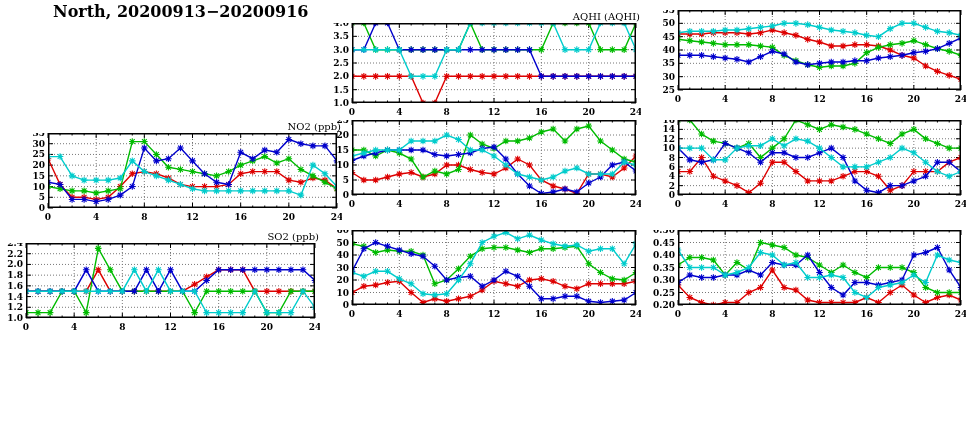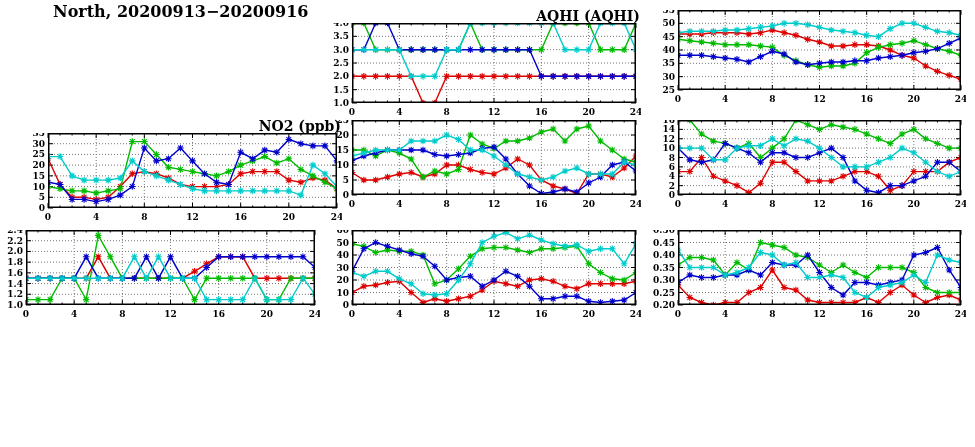--- a/index.html
+++ b/index.html
@@ -1,20 +1,20 @@
 <!DOCTYPE html>
 <html><head>
 <meta charset="utf-8">
 <style>
   html,body{margin:0;padding:0;background:#ffffff;}
   .page{position:relative;width:975px;height:447px;background:#fff;overflow:hidden;
         font-family:"DejaVu Serif",serif;}
   .page-title{position:absolute;left:5px;top:2px;font-size:16px;font-weight:bold;color:#000;margin-left:48px;}
   .chart{position:absolute;}
-  .chart-title{height:13px;font-size:14px;font-weight:bold;color:#000;text-align:right;
+  .chart-title{height:13px;font-size:10px;font-weight:normal;color:#000;text-align:right;
                padding-right:2px;line-height:13px;}
   svg{display:block;}
   svg text{font-family:"DejaVu Serif",serif;font-weight:bold;fill:#000;}
 </style>
 </head>
 <body>
 
 <div class="page">
   <div class="page-title">North, 20200913−20200916</div>
 
@@ -1104,20 +1104,21 @@
           <path d="M273.625 38.8875V45.4875M270.325 42.1875H276.925M271.225 39.7875L276.025 44.5875M271.225 44.5875L276.025 39.7875" stroke-width="1.1"></path>
           <path d="M285.41666666666663 48.2625V54.8625M282.1166666666666 51.5625H288.71666666666664M283.01666666666665 49.1625L287.8166666666666 53.9625M283.01666666666665 53.9625L287.8166666666666 49.1625" stroke-width="1.1"></path>
           <path d="M297.20833333333337 52.95V59.55M293.90833333333336 56.25H300.5083333333334M294.8083333333334 53.85L299.60833333333335 58.65M294.8083333333334 58.65L299.60833333333335 53.85" stroke-width="1.1"></path>
           <path d="M309 48.2625V54.8625M305.7 51.5625H312.3M306.6 49.1625L311.4 53.9625M306.6 53.9625L311.4 49.1625" stroke-width="1.1"></path>
         </g>
         <rect x="26.75" y="0.75" width="281.5" height="73.5" fill="none" stroke="#000" stroke-width="1.5"></rect>
       </svg>
   </div>
 
   <div class="chart" style="left:0px;top:230px;width:321px;">
+    <div class="chart-title">SO2 (ppb)</div>
     <svg width="320" height="91">
         <defs>
           <clipPath id="clip5">
             <rect x="26" y="0" width="289" height="75"></rect>
           </clipPath>
         </defs>
         <g stroke="#777" stroke-width="1" stroke-dasharray="1,2">
           <line x1="26" y1="64.28571428571429" x2="315" y2="64.28571428571429"></line>
           <line x1="26" y1="53.57142857142858" x2="315" y2="53.57142857142858"></line>
           <line x1="26" y1="42.857142857142854" x2="315" y2="42.857142857142854"></line>

